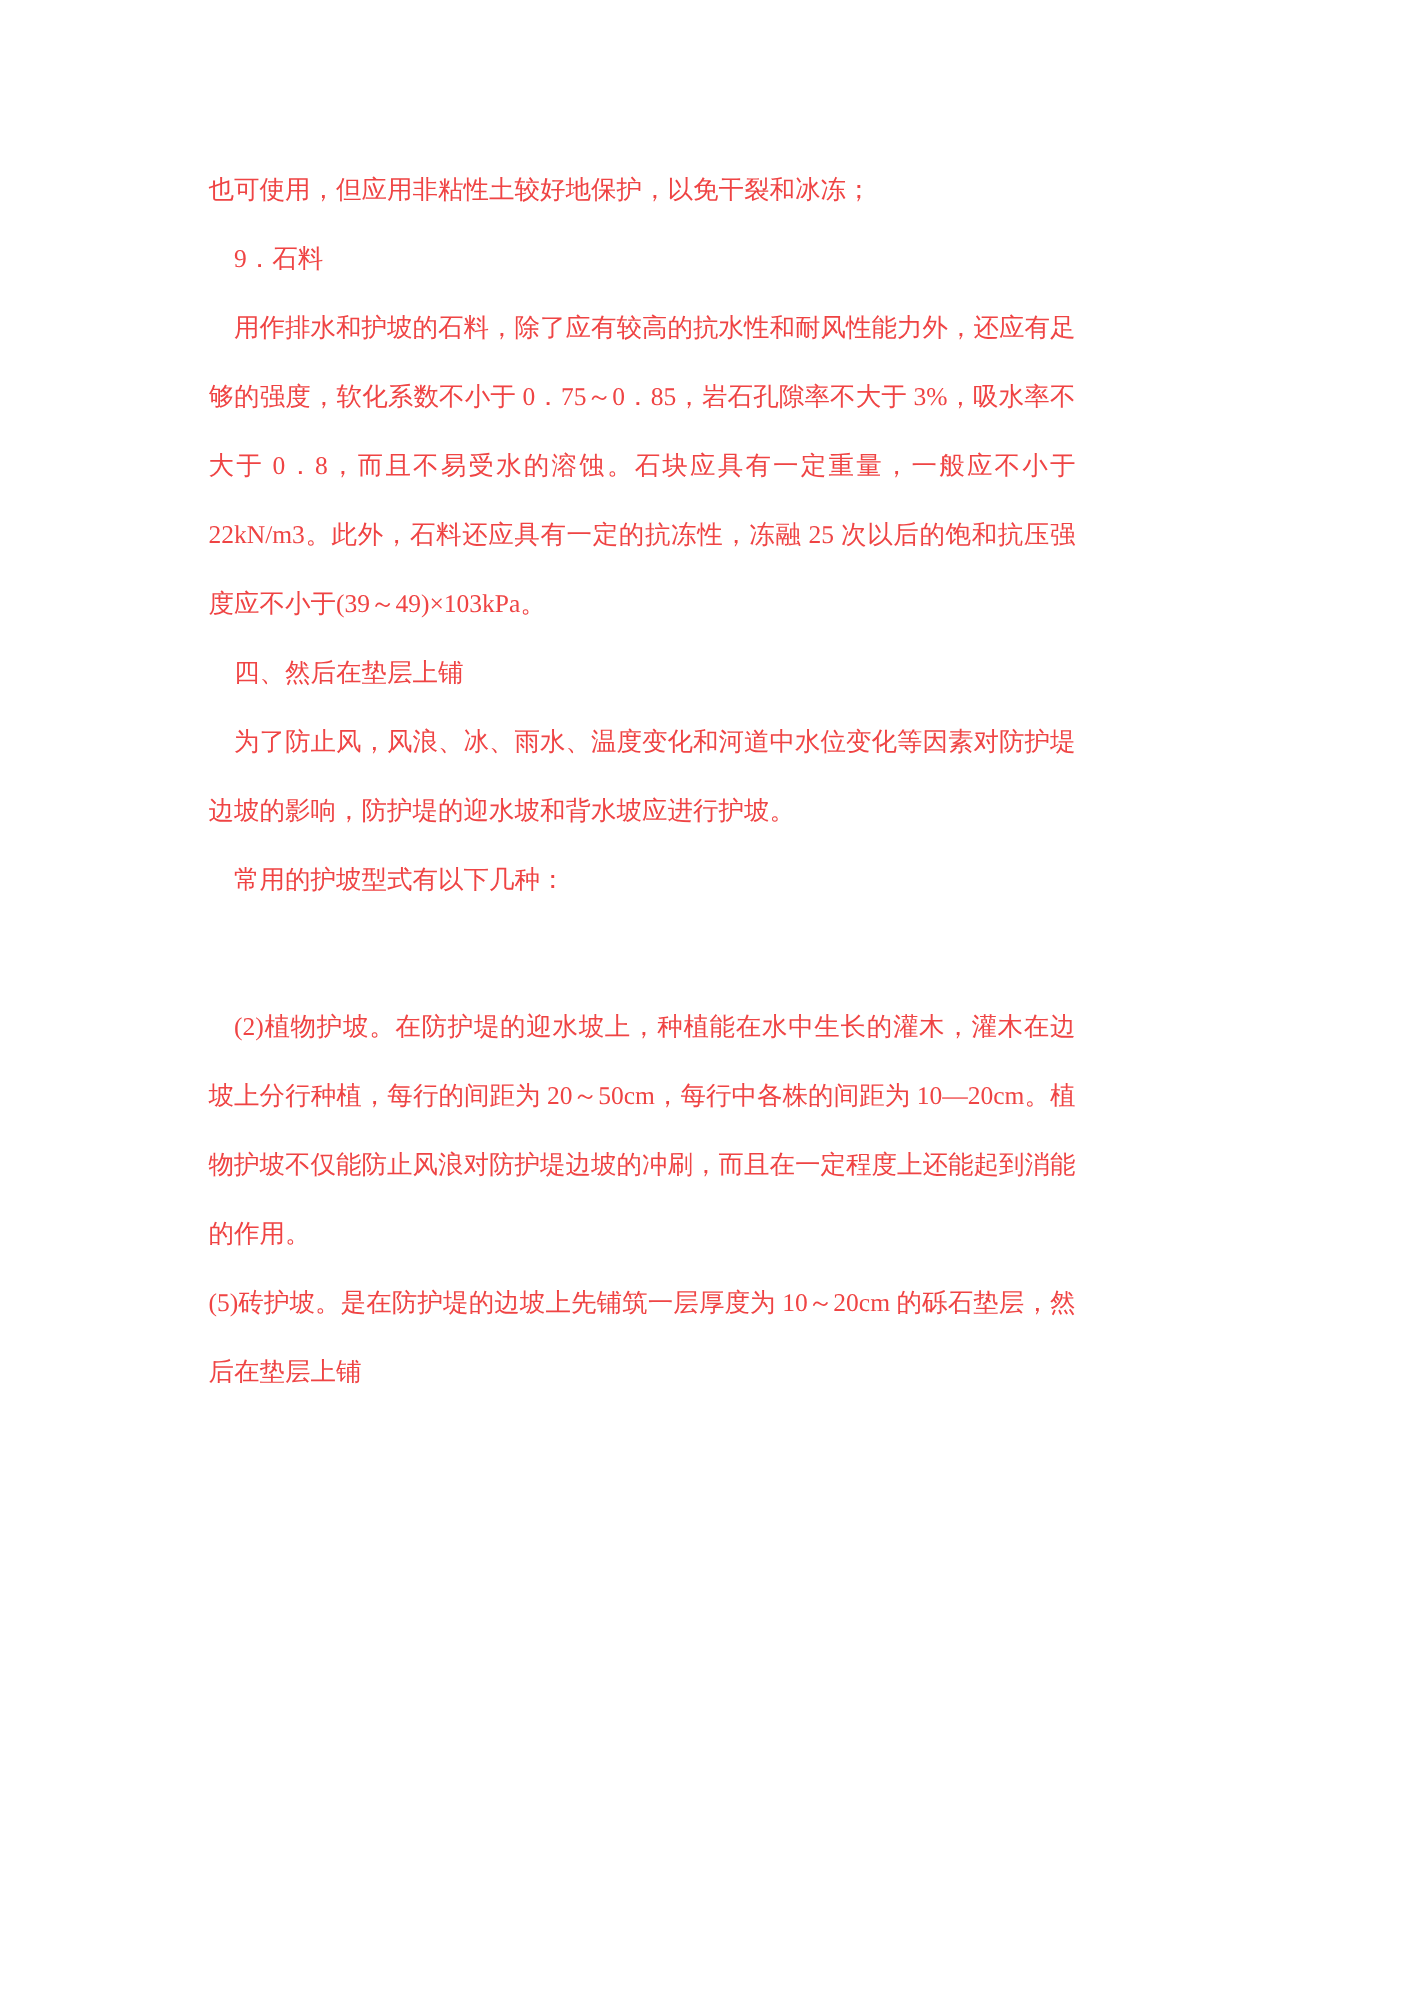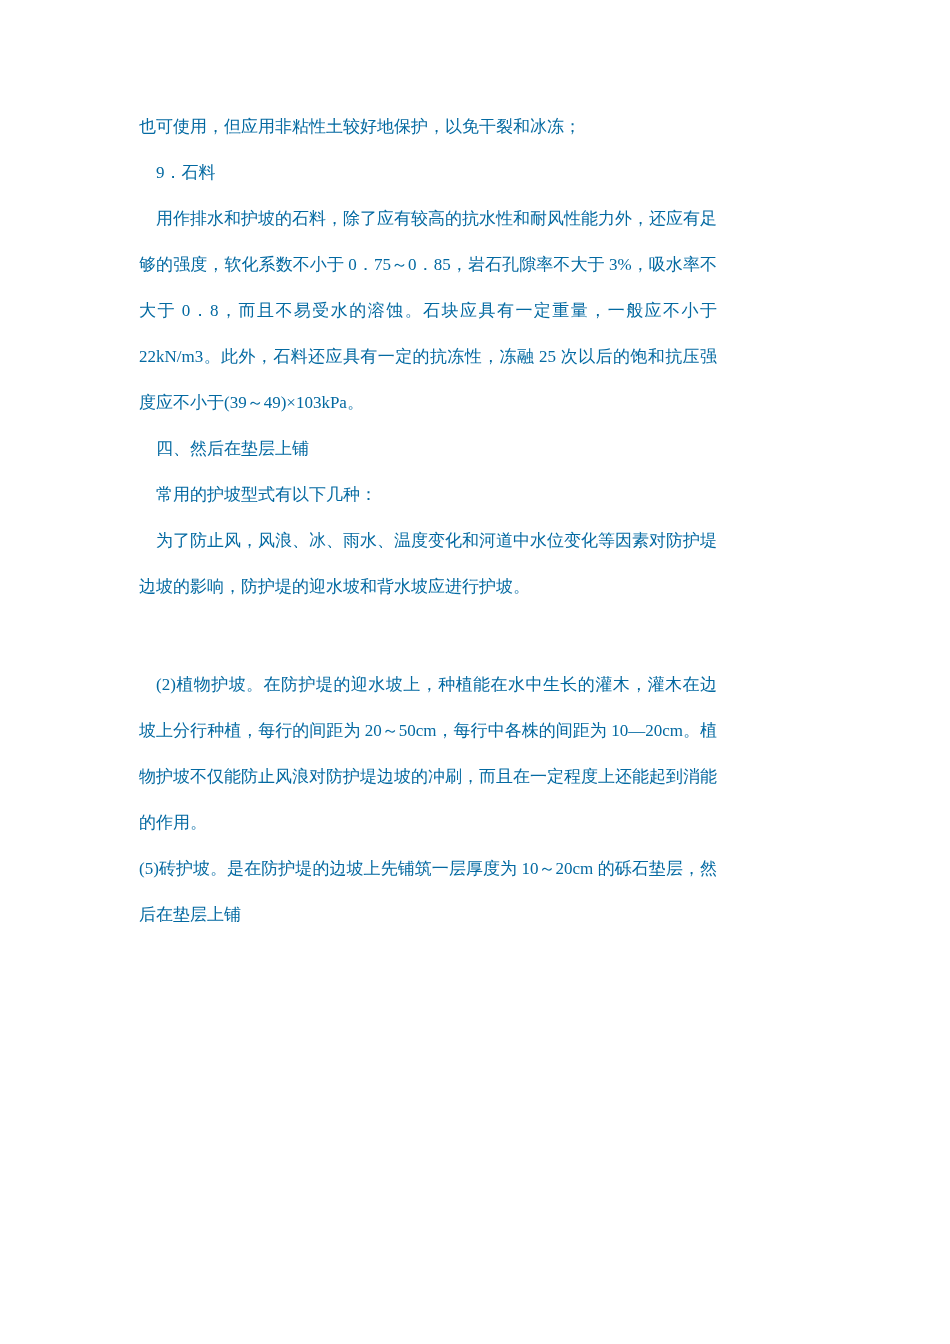--- a/index.html
+++ b/index.html
@@ -11,21 +11,21 @@
     position: relative;
     width: 860px;
     height: 1344px;
     box-sizing: border-box;
     background: #ffffff;
     overflow: hidden;
     padding: 104px 143px 0 139px;
     font-family: "Liberation Serif", "DejaVu Serif", serif;
     font-size: 17px;
     line-height: 46px;
-    color: #0369a1;
+    color: #ef4444;
     text-align: justify;
   }
   .page p {
     margin: 0;
     padding: 0;
   }
   .page p.indent {
     text-indent: 17px;
   }
   .figure-gap {
@@ -38,23 +38,23 @@
 <div class="page">
   <p>也可使用，但应用非粘性土较好地保护，以免干裂和冰冻；</p>
 
   <p class="indent">9．石料</p>
 
   <p class="indent">用作排水和护坡的石料，除了应有较高的抗水性和耐风性能力外，还应有足够的强度，软化系数不小于 0．75～0．85，岩石孔隙率不大于 3%，吸水率不大于 0．8，而且不易受水的溶蚀。石块应具有一定重量，一般应不小于 22kN/m3。此外，石料还应具有一定的抗冻性，冻融 25 次以后的饱和抗压强度应不小于(39～49)×103kPa。</p>
 
 
   <p class="indent">四、然后在垫层上铺</p>
 
+  <p class="indent">为了防止风，风浪、冰、雨水、温度变化和河道中水位变化等因素对防护堤边坡的影响，防护堤的迎水坡和背水坡应进行护坡。</p>
+
   <p class="indent">常用的护坡型式有以下几种：</p>
-
-  <p class="indent">为了防止风，风浪、冰、雨水、温度变化和河道中水位变化等因素对防护堤边坡的影响，防护堤的迎水坡和背水坡应进行护坡。</p>
 
 
   <div class="figure-gap"></div>
 
   <p class="indent">(2)植物护坡。在防护堤的迎水坡上，种植能在水中生长的灌木，灌木在边坡上分行种植，每行的间距为 20～50cm，每行中各株的间距为 10—20cm。植物护坡不仅能防止风浪对防护堤边坡的冲刷，而且在一定程度上还能起到消能的作用。</p>
 
   <p>(5)砖护坡。是在防护堤的边坡上先铺筑一层厚度为 10～20cm 的砾石垫层，然后在垫层上铺</p>
 </div>
 
 </body></html>

